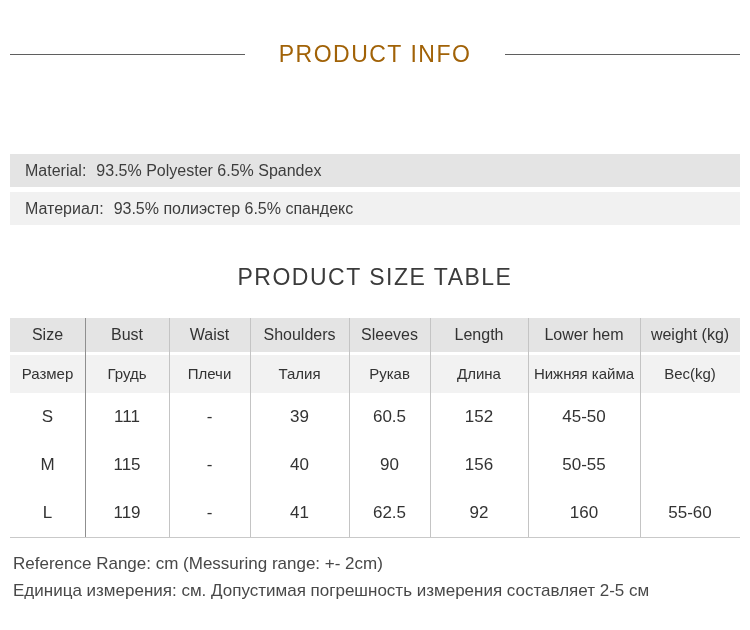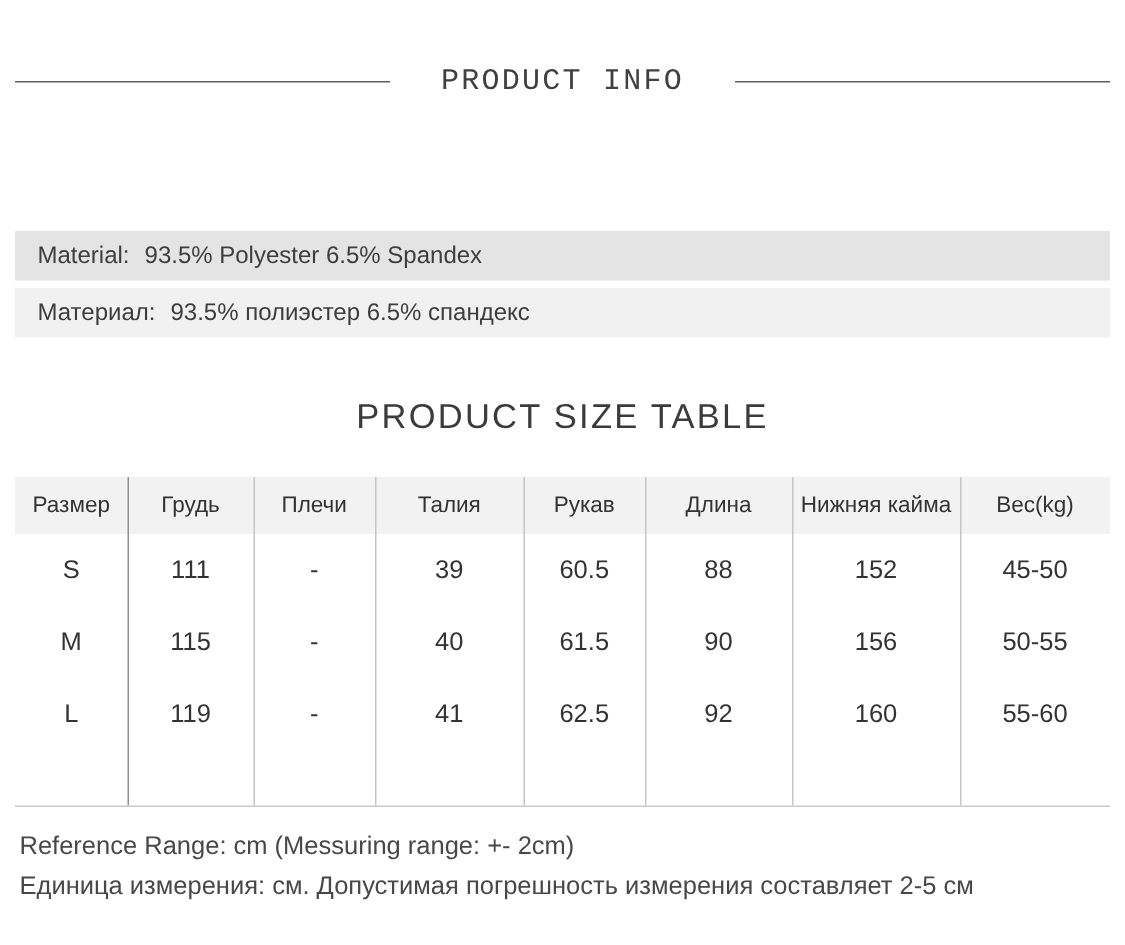--- a/index.html
+++ b/index.html
@@ -26,25 +26,24 @@
     justify-content: center;
   }
   .heading-row .rule {
     flex: 1 1 auto;
     height: 0;
     border-top: 1px solid #5f5f5f;
   }
   .heading-row .heading-text {
     flex: 0 0 auto;
     padding: 0 34px;
-    font-size: 20px;
+    font-size: 23px;
     letter-spacing: 1.5px;
-    color: #404040;
+    color: #a16207;
     white-space: nowrap;
-    font-family: Liberation Mono, monospace;
   }
   #product-info-heading { top: 40px; height: 28px; }
   #size-table-heading {
     position: absolute;
     top: 264px;
     left: 0;
     width: 750px;
     text-align: center;
     font-size: 23px;
     letter-spacing: 1.5px;
@@ -154,49 +153,57 @@
   </div>
   <div class="material-bar" id="material-bar-ru">
     <span class="mat-label">Материал:</span>
     <span class="mat-value">93.5% полиэстер 6.5% спандекс</span>
   </div>
 
   <div id="size-table-heading">PRODUCT SIZE TABLE</div>
 
   <div class="size-table">
 
+    <div class="t-row row-head-en">
+      <div class="cell">Size</div>
+      <div class="cell">Bust</div>
+      <div class="cell">Waist</div>
+      <div class="cell">Shoulders</div>
+      <div class="cell">Sleeves</div>
+      <div class="cell">Length</div>
+      <div class="cell">Lower hem</div>
+      <div class="cell">weight (kg)</div>
+    </div>
 
     <div class="t-row row-head-ru">
       <div class="cell">Размер</div>
       <div class="cell">Грудь</div>
       <div class="cell">Плечи</div>
       <div class="cell">Талия</div>
       <div class="cell">Рукав</div>
       <div class="cell">Длина</div>
       <div class="cell">Нижняя кайма</div>
       <div class="cell">Вес(kg)</div>
     </div>
 
     <div class="t-row row-data">
       <div class="cell">S</div>
       <div class="cell">111</div>
       <div class="cell">-</div>
       <div class="cell">39</div>
       <div class="cell">60.5</div>
-      <div class="cell">88</div>
       <div class="cell">152</div>
       <div class="cell">45-50</div>
     </div>
 
     <div class="t-row row-data">
       <div class="cell">M</div>
       <div class="cell">115</div>
       <div class="cell">-</div>
       <div class="cell">40</div>
-      <div class="cell">61.5</div>
       <div class="cell">90</div>
       <div class="cell">156</div>
       <div class="cell">50-55</div>
     </div>
 
     <div class="t-row row-data">
       <div class="cell">L</div>
       <div class="cell">119</div>
       <div class="cell">-</div>
       <div class="cell">41</div>

